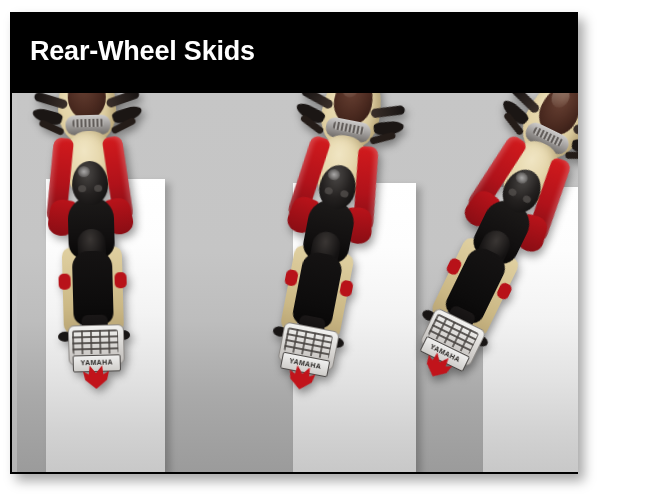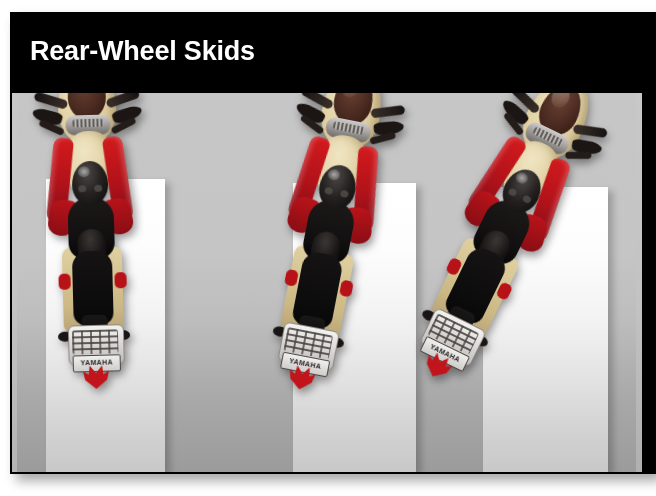--- a/index.html
+++ b/index.html
@@ -12,21 +12,21 @@
     height: 496px;
     overflow: hidden;
     font-family: "Liberation Sans", sans-serif;
   }
 
   
   #slide-card {
     position: absolute;
     left: 10px;
     top: 12px;
-    width: 646px;
+    width: 568px;
     height: 462px;
     background: #000000;
     box-shadow: 6px 7px 11px rgba(0,0,0,0.34);
     box-sizing: border-box;
     overflow: hidden;
   }
 
   
   #slide-header {
     position: absolute;

